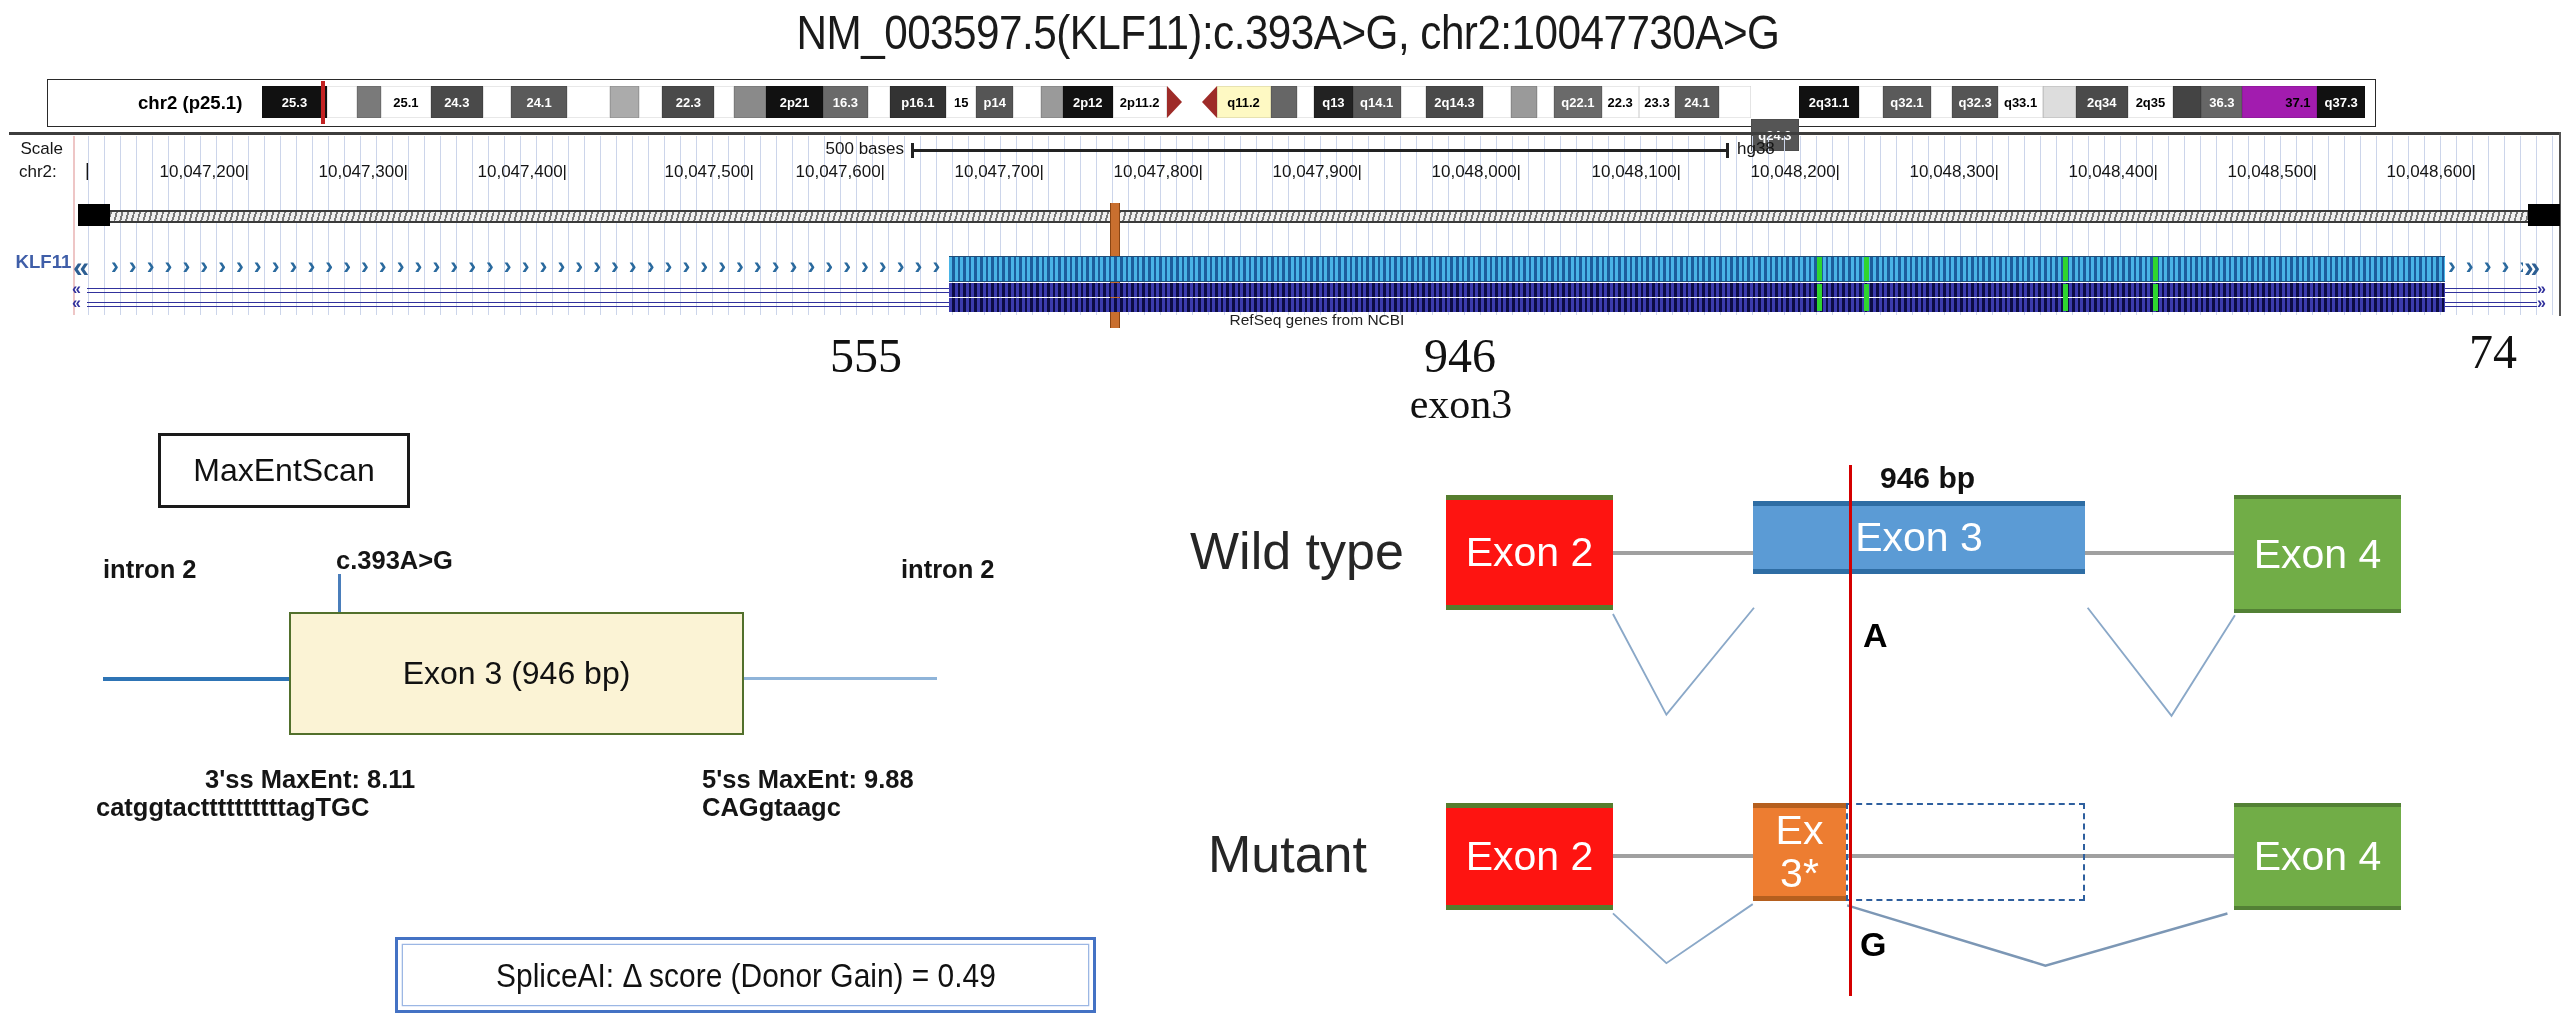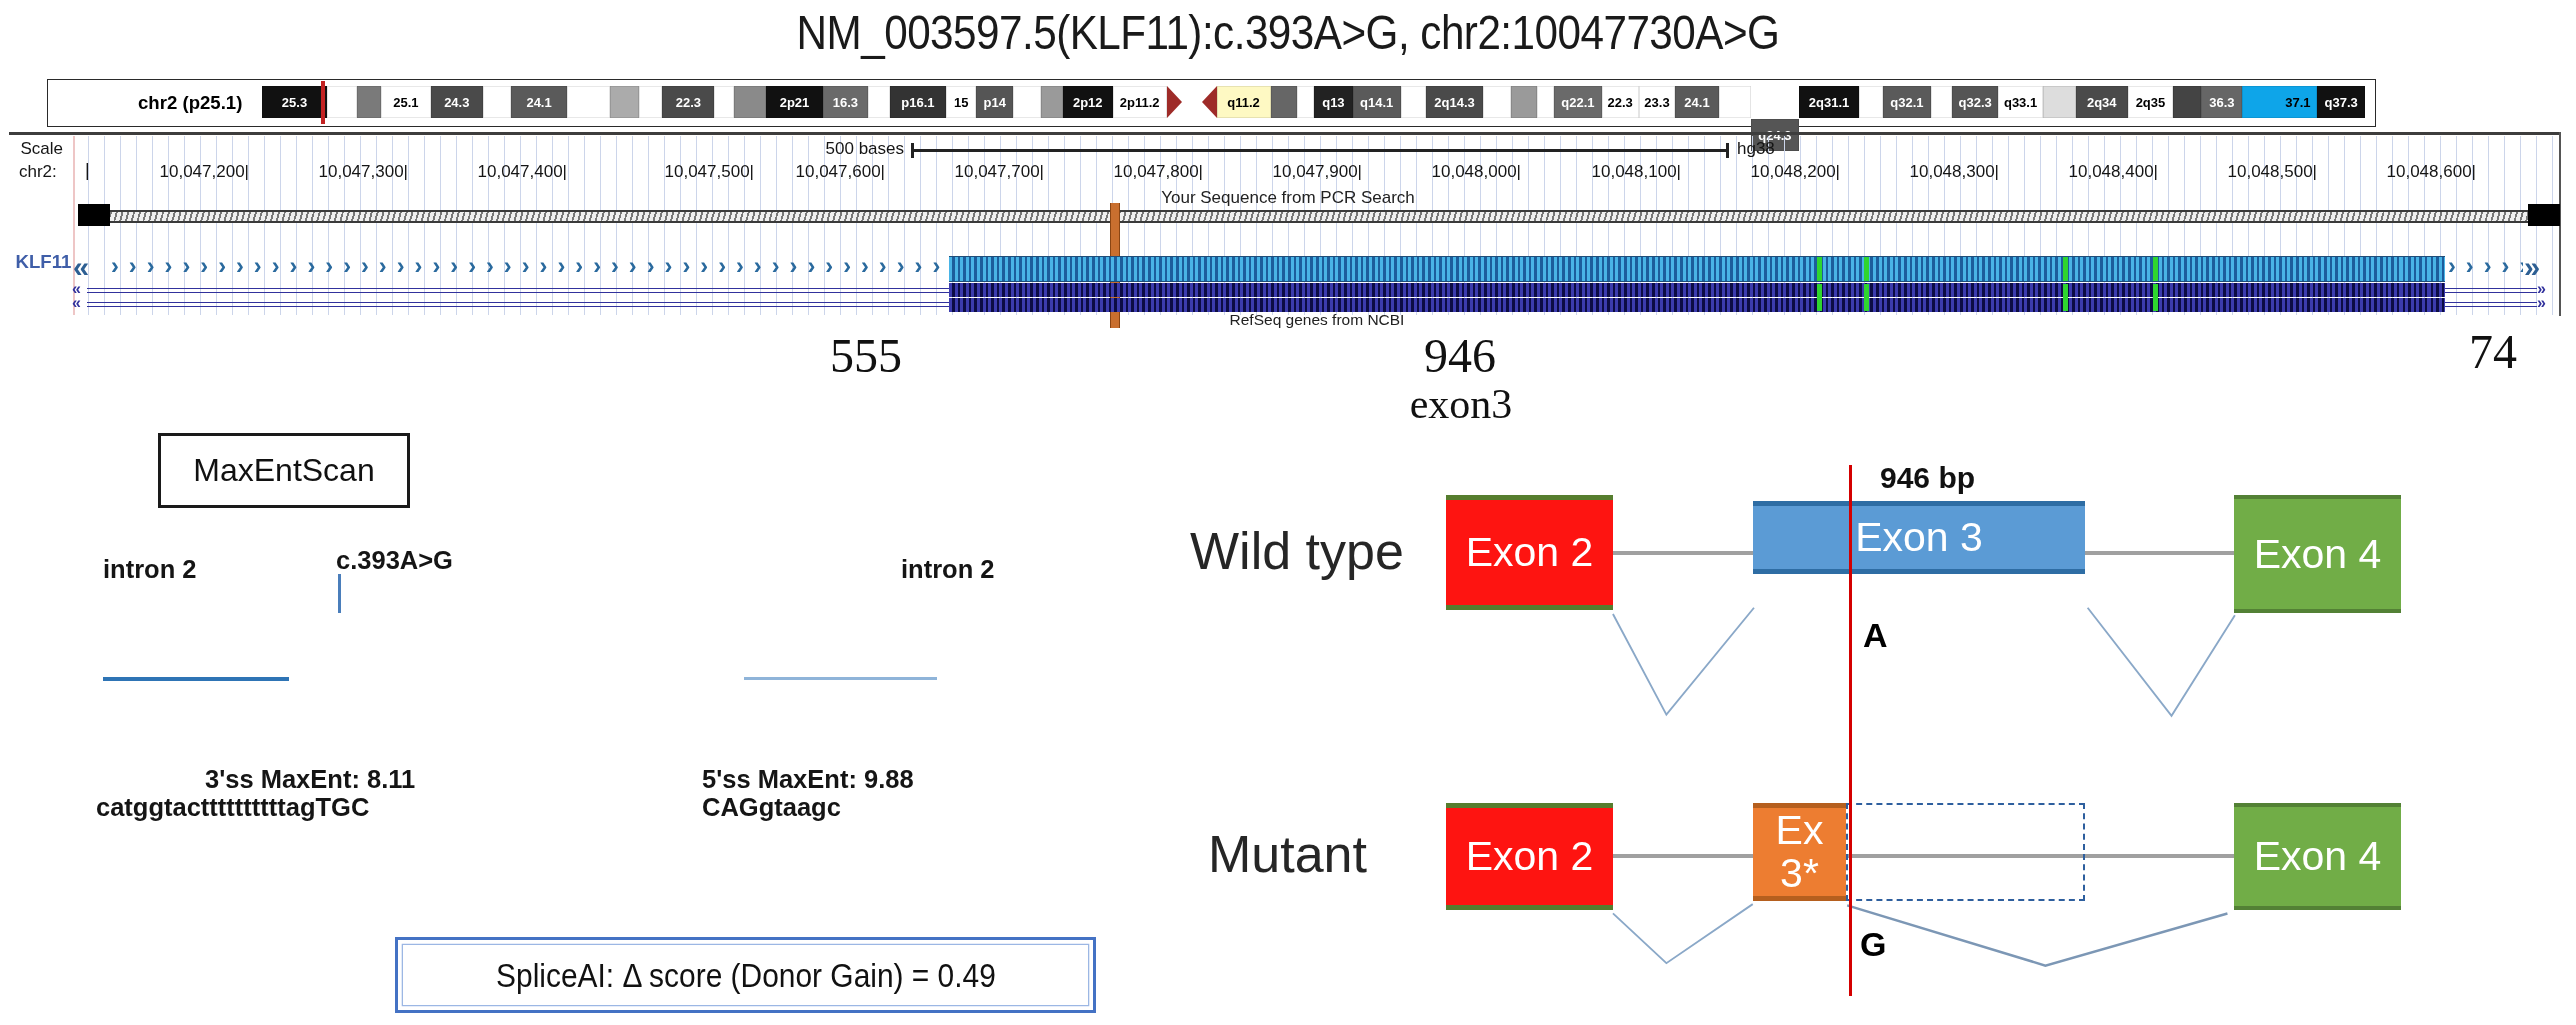--- a/index.html
+++ b/index.html
@@ -154,21 +154,21 @@
         <div class="band" style="background: rgb(255, 255, 255); color: rgb(0, 0, 0); flex: 22 0 0px;"></div>
         <div class="band" style="background: rgb(90, 90, 90); color: rgb(255, 255, 255); flex: 44 0 0px;">q32.1</div>
         <div class="band" style="background: rgb(255, 255, 255); color: rgb(0, 0, 0); flex: 20 0 0px;"></div>
         <div class="band" style="background: rgb(85, 85, 85); color: rgb(255, 255, 255); flex: 42 0 0px;">q32.3</div>
         <div class="band" style="background: rgb(255, 255, 255); color: rgb(0, 0, 0); flex: 42 0 0px;">q33.1</div>
         <div class="band" style="background: rgb(221, 221, 221); color: rgb(0, 0, 0); flex: 30 0 0px;"></div>
         <div class="band" style="background: rgb(74, 74, 74); color: rgb(255, 255, 255); flex: 48 0 0px;">2q34</div>
         <div class="band" style="background: rgb(255, 255, 255); color: rgb(0, 0, 0); flex: 42 0 0px;">2q35</div>
         <div class="band" style="background: rgb(68, 68, 68); color: rgb(255, 255, 255); flex: 26 0 0px;"></div>
         <div class="band" style="background: rgb(102, 102, 102); color: rgb(255, 255, 255); flex: 38 0 0px;">36.3</div>
-        <div class="band" style="background: #0ea5e9; color: rgb(0, 0, 0); flex: 36 0 0px; padding-left: 36px;">37.1</div>
+        <div class="band" style="background: #a21caf; color: rgb(0, 0, 0); flex: 36 0 0px; padding-left: 36px;">37.1</div>
         <div class="band" style="background: rgb(17, 17, 17); color: rgb(255, 255, 255); flex: 44 0 0px;">q37.3</div>
       </div>
   </div>
   <div class="abs ideo-marker"></div>
 
   <div class="abs panel-top"></div>
   <div class="abs panel-right"></div>
   <div class="abs grid"></div>
   <div class="abs label-sep"></div>
 
@@ -191,21 +191,20 @@
       <span class="tick" style="left: 2158px;">10,048,400|</span>
       <span class="tick" style="left: 2317px;">10,048,500|</span>
       <span class="tick" style="left: 2476px;">10,048,600|</span>
     </div>
   <div class="abs b-text bases-label">500 bases</div>
   <div class="abs scalebar"></div>
   <div class="abs scalebar-endL"></div>
   <div class="abs scalebar-endR"></div>
   <div class="abs b-text hg38-label">hg38</div>
 
-  <div class="abs pcr-label">Your Sequence from PCR Search</div>
   <div class="abs pcr-box" style="left:78px;"></div>
   <div class="abs pcr-line"></div>
   <div class="abs pcr-box" style="left:2528px;"></div>
   <div class="abs variant-line"></div>
 
   <div class="abs gene-label">KLF11</div>
 
   <div class="abs chev-big" style="left:73px;top:253px;">«</div>
   <div class="abs arrowrun" id="arrows-left" style="left:111px;width:836px;">››››››››››››››››››››››››››››››››››››››››››››››››››››››››››››</div>
   <div class="abs exon-cyan"></div>
@@ -245,20 +244,23 @@
   <div class="abs serif num" style="left:2493px;top:324px;transform:translateX(-50%);">74</div>
   <div class="abs serif exon3-word" style="left:1461px;top:380px;transform:translateX(-50%);">exon3</div>
 
   <div class="abs mes-box">
     <span>MaxEntScan</span>
   </div>
   <div class="abs mes-bold" style="left:103px;top:555px;">intron 2</div>
   <div class="abs mes-bold" style="left:336px;top:546px;">c.393A&gt;G</div>
   <div class="abs mes-bold" style="left:901px;top:555px;">intron 2</div>
   <div class="abs callout-line"></div>
+  <div class="abs exon3-box">
+    <span>Exon 3 (946 bp)</span>
+  </div>
   <div class="abs intronL"></div>
   <div class="abs intronR"></div>
   <div class="abs mes-bold" style="left:205px;top:765px;">3'ss MaxEnt: 8.11</div>
   <div class="abs mes-bold" style="left:96px;top:793px;">catggtacttttttttttagTGC</div>
   <div class="abs mes-bold" style="left:702px;top:765px;">5'ss MaxEnt: 9.88</div>
   <div class="abs mes-bold" style="left:702px;top:793px;">CAGgtaagc</div>
 
   <div class="abs sai-box">
     <span class="sai-text">SpliceAI: Δ  score (Donor Gain) = 0.49</span>
   </div>

